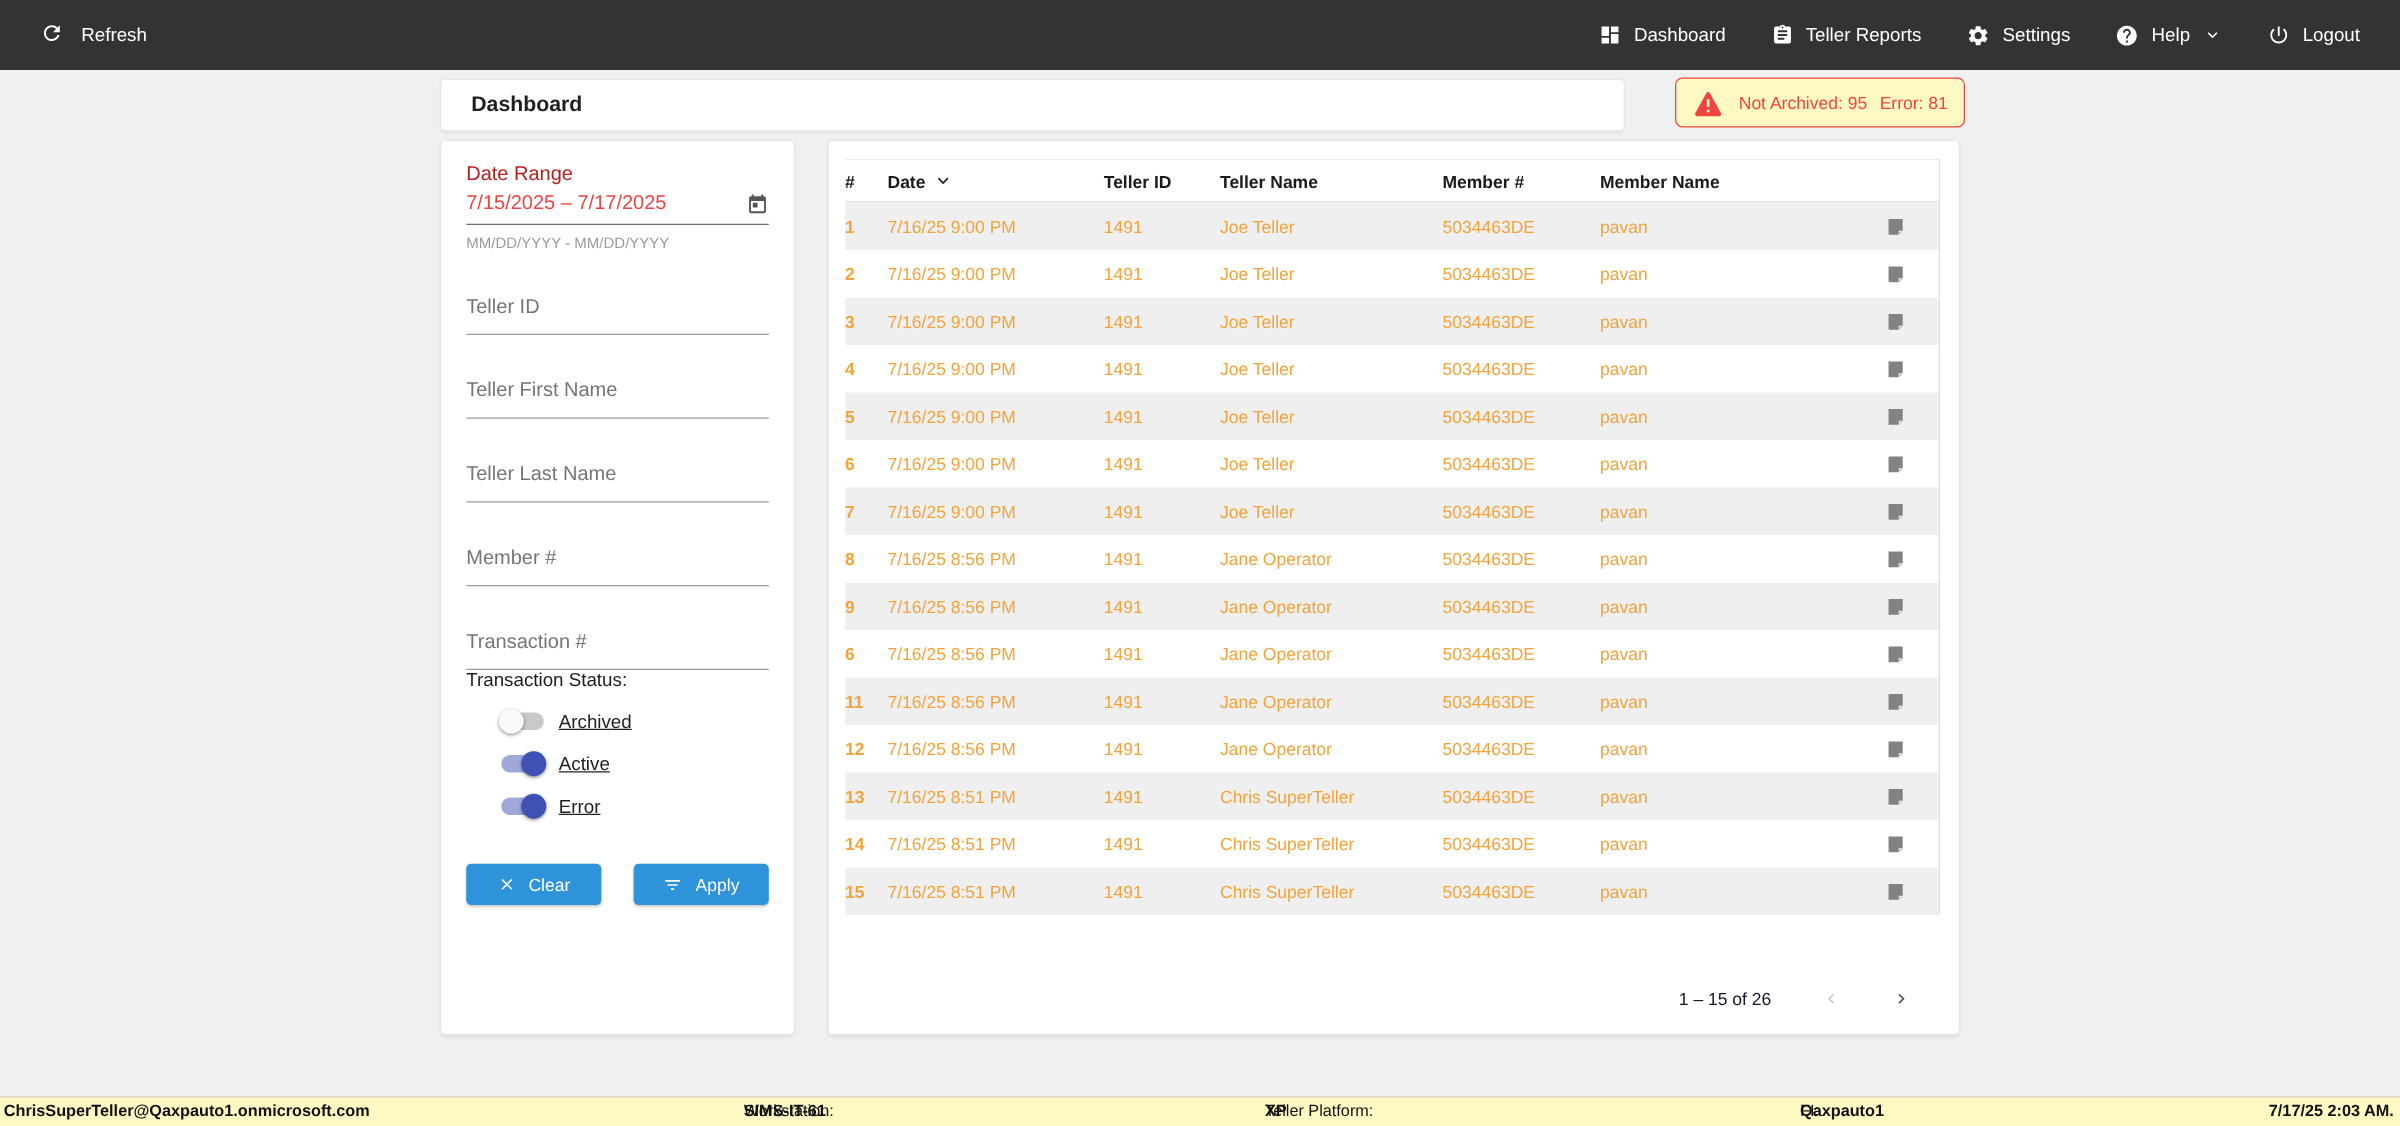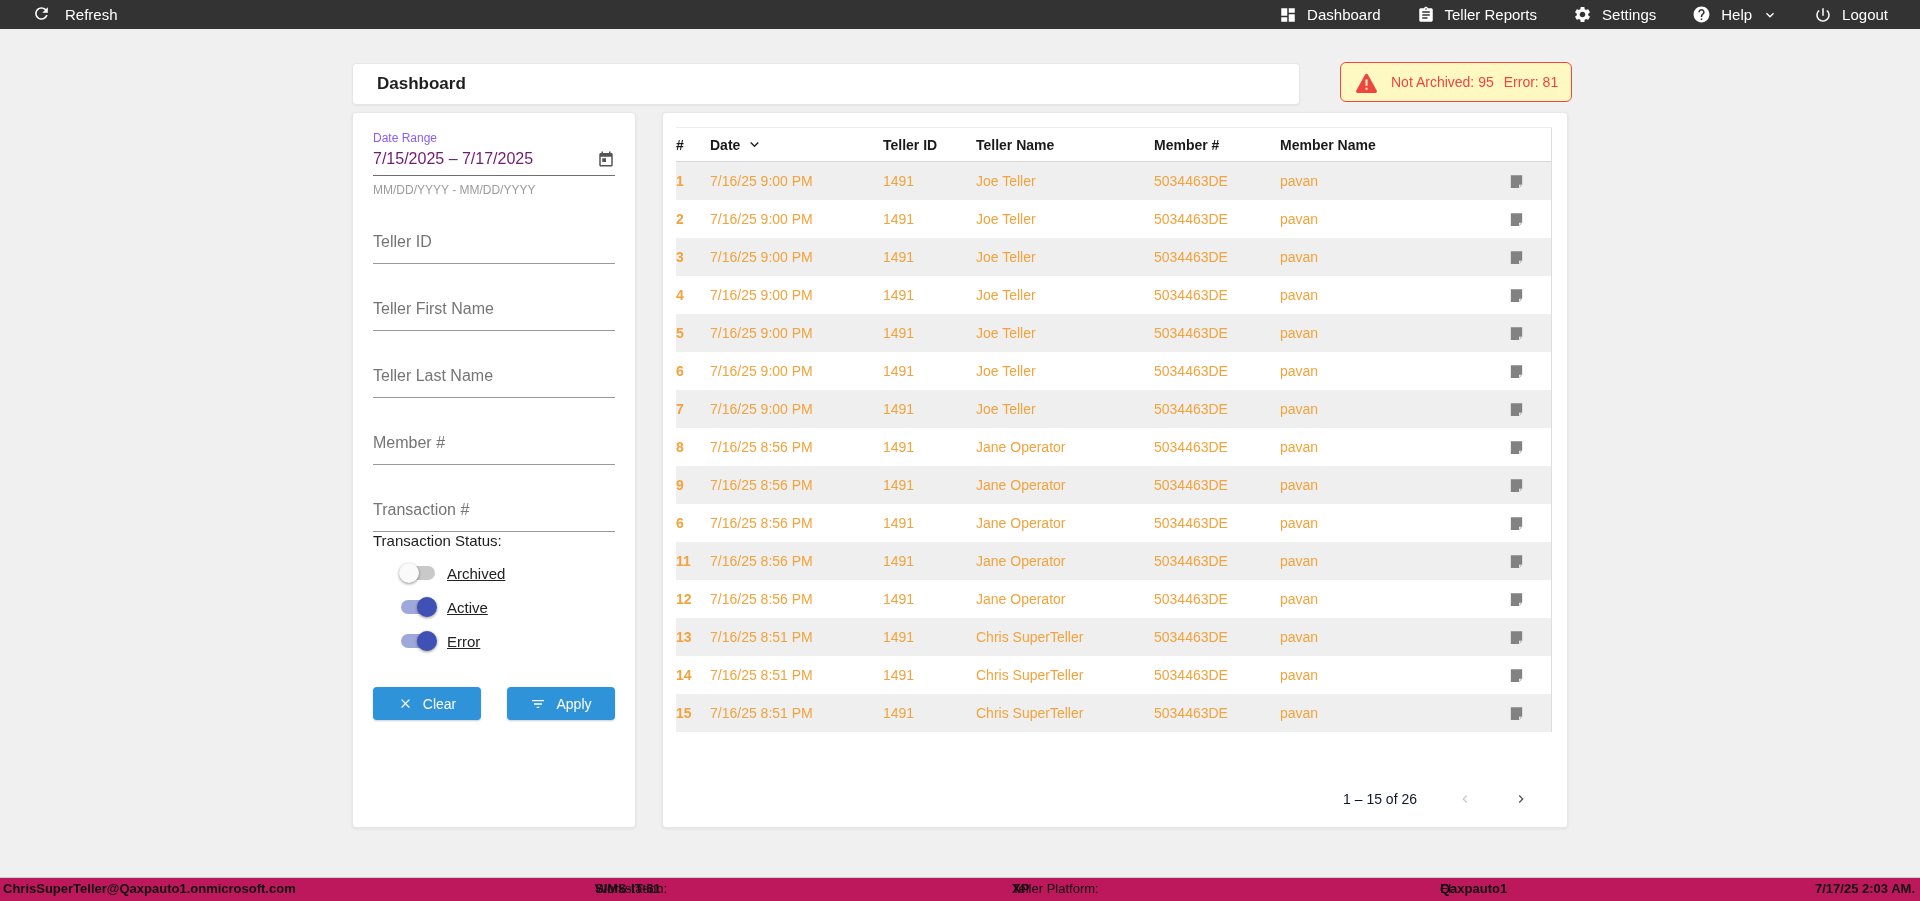--- a/index.html
+++ b/index.html
@@ -4,21 +4,21 @@
 <style>
   html,body{margin:0;padding:0;}
   body{
     width:1920px;height:901px;position:relative;overflow:hidden;
     background:#f0f0f0;
     font-family:"Liberation Sans", sans-serif;
     -webkit-font-smoothing:antialiased;
   }
   
   .topnav{
-    position:absolute;top:0;left:0;right:0;height:29px;
+    position:absolute;top:0;left:0;right:0;height:56px;
     background:var(--nav_bg,#333333);color:#fff;
     display:flex;align-items:center;padding:0 32px;box-sizing:border-box;
   }
   .nav-left{display:flex;align-items:center;gap:14px;font-size:15px;cursor:pointer;}
   .nav-right{margin-left:auto;display:flex;align-items:center;gap:36px;}
   .nav-item{display:flex;align-items:center;gap:10px;font-size:15px;cursor:pointer;white-space:nowrap;}
   .nav-item svg{display:block;}
   
   .title-card{
     position:absolute;left:352px;top:63px;width:948px;height:42px;box-sizing:border-box;
@@ -42,23 +42,23 @@
     box-shadow:0 1px 3px rgba(0,0,0,.07);
     padding:18px 20px;
   }
   .table-card{
     position:absolute;left:662px;top:112px;width:906px;height:716px;box-sizing:border-box;
     background:#fff;border:1px solid #e7e7e7;border-radius:4px;
     box-shadow:0 1px 3px rgba(0,0,0,.07);
     padding:14px 15px 0 13px;
   }
   
-  .date-label{font-size:12px;color:#8b5cf6;}
+  .date-label{font-size:16px;color:#b91c1c;}
   .date-row{display:flex;align-items:center;border-bottom:1px solid #6f6f6f;padding:5px 0 7px;}
-  .date-value{flex:1;border:none;outline:none;background:transparent;font-size:16px;color:#701a75;
+  .date-value{flex:1;border:none;outline:none;background:transparent;font-size:16px;color:#ef4444;
     font-family:"Liberation Sans",sans-serif;padding:0;}
   .date-helper{font-size:12px;color:#9b9b9b;margin-top:7px;}
   .f-input{
     display:block;width:100%;box-sizing:border-box;margin-top:31px;height:36px;
     border:none;border-bottom:1px solid #999;background:transparent;outline:none;
     font-size:16px;color:#222;font-family:"Liberation Sans",sans-serif;padding:0 0 8px 0;
   }
   .f-input::placeholder{color:#757575;opacity:1;}
   .status-label{font-size:15px;color:#1d1d1d;}
   .toggles{margin-top:14px;display:flex;flex-direction:column;gap:14px;padding-left:28px;}
@@ -91,21 +91,21 @@
   .icon-cell{justify-self:end;padding-right:26px;line-height:0;cursor:pointer;}
   
   .pagination{
     position:absolute;right:38px;top:678px;display:flex;align-items:center;gap:40px;
     font-size:14px;color:#0f172a;
   }
   .page-btn{background:none;border:none;padding:0;line-height:0;cursor:pointer;}
   
   .footerbar{
     position:absolute;left:0;right:0;bottom:0;height:23px;
-    background:#be185d;border-top:1px solid #cfcfcf;
+    background:#fef9c3;border-top:1px solid #cfcfcf;
     font-size:13px;color:#111;
   }
   .footerbar span{position:absolute;top:0;line-height:22px;white-space:nowrap;}
   .f-user{left:3px;font-weight:bold;}
   .f-ws{left:595px;}
   .f-platform{left:1012px;}
   .f-fi{left:1440px;}
   .f-dt{right:5px;font-weight:bold;}
   .b{font-weight:bold;}
 </style>

